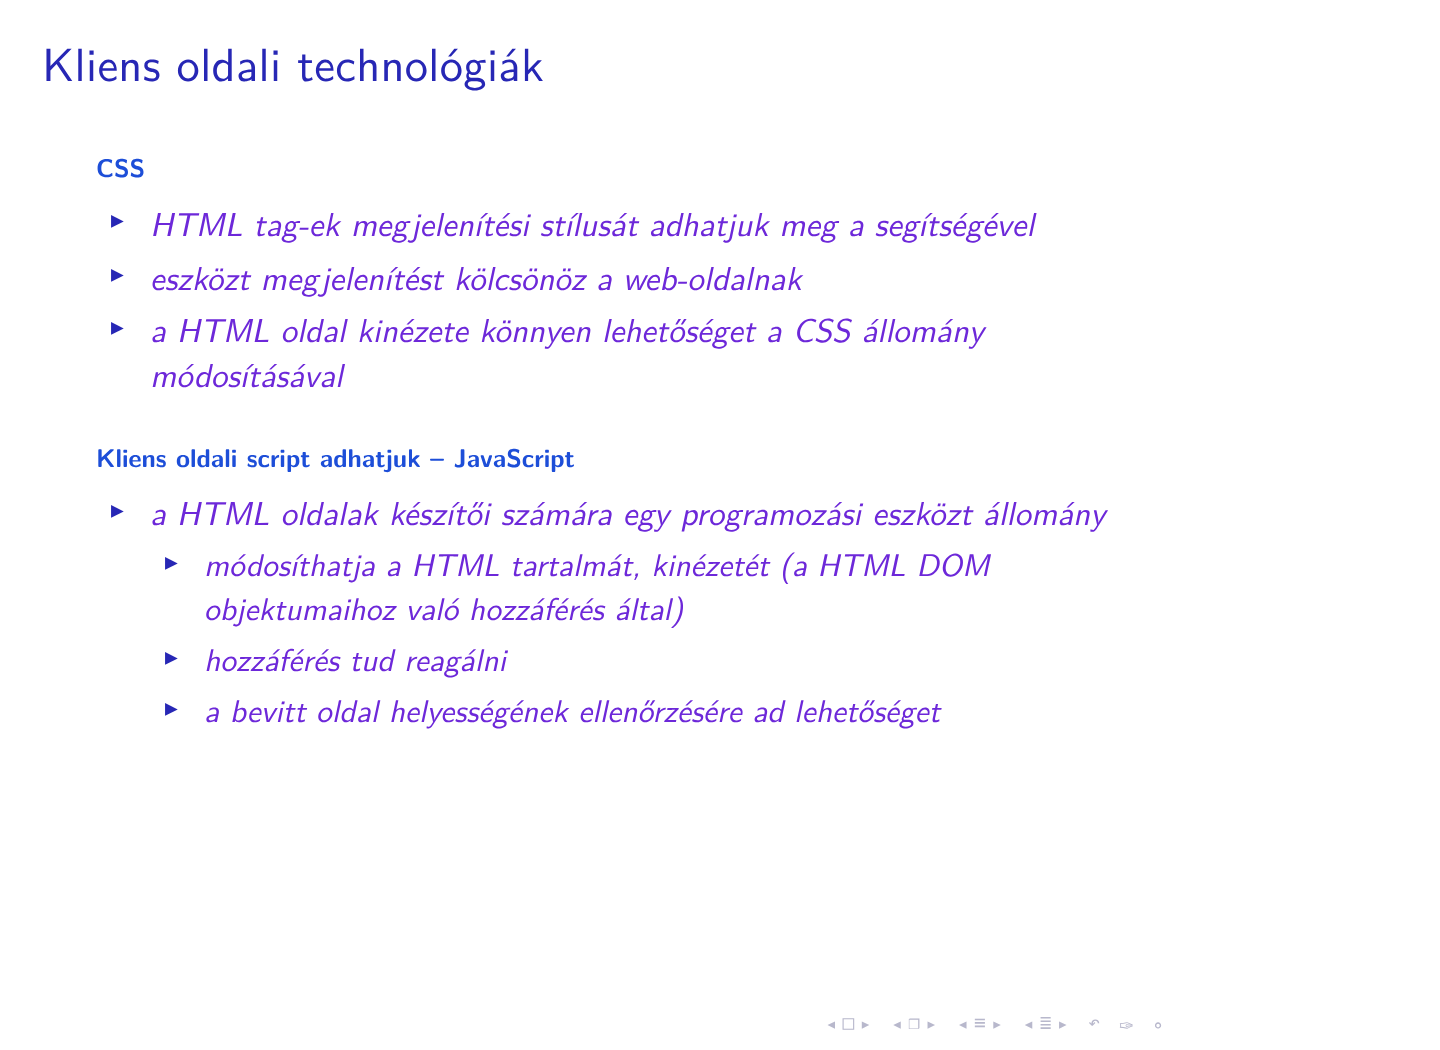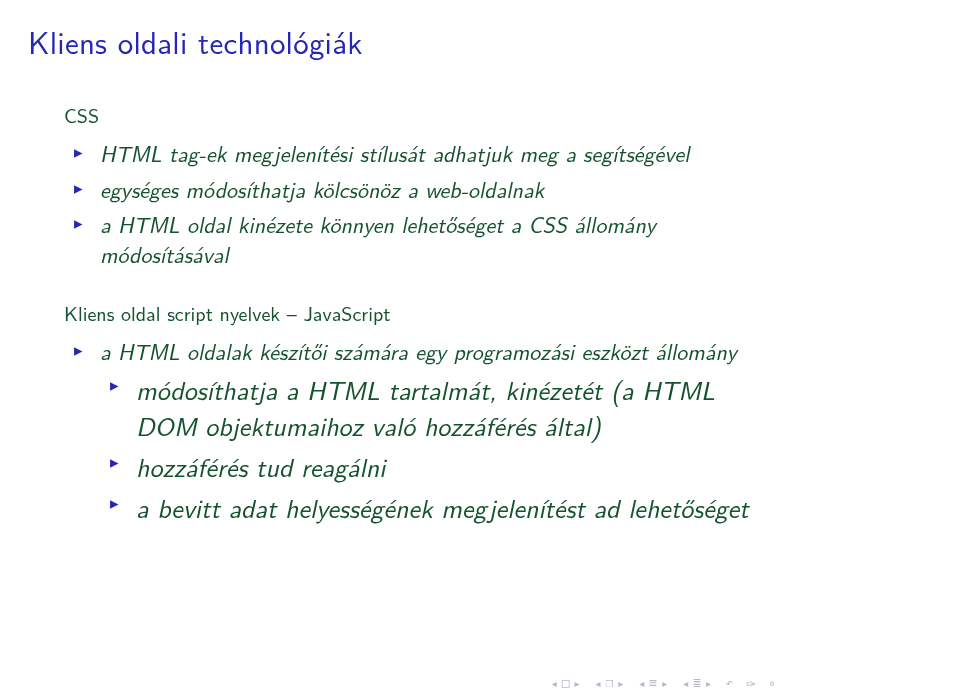--- a/index.html
+++ b/index.html
@@ -19,55 +19,55 @@
     padding: 18px 28px 0 28px;
   }
   .title {
     color: #2727b5;
     font-size: 31px;
     font-weight: 500;
     margin: 0 0 36px 0;
     letter-spacing: 0.2px;
   }
   .block-title {
-    color: #14532d;
-    font-size: 20px;
-    font-weight: 400;
+    color: #1d4ed8;
+    font-size: 17px;
+    font-weight: 700;
     margin: 0 0 10px 36px;
   }
   ul.lvl1 {
     list-style: none;
     padding: 0 0 0 72px;
     margin: 0 0 28px 0;
   }
   ul.lvl1 > li {
     position: relative;
     font-size: 22px;
     line-height: 1.35;
     margin: 0 0 6px 0;
     font-style: italic;
-    color: #14532d;
+    color: #6d28d9;
   }
   ul.lvl1 > li::before {
     content: "▸";
     position: absolute;
     left: -26px;
     top: 1px;
     color: #2727b5;
     font-style: normal;
     font-size: 17px;
   }
   ul.lvl2 {
     list-style: none;
     padding: 0 0 0 36px;
     margin: 6px 0 0 0;
   }
   ul.lvl2 > li {
     position: relative;
-    font-size: 26px;
+    font-size: 21px;
     line-height: 1.35;
     margin: 0 0 6px 0;
     font-style: italic;
   }
   ul.lvl2 > li::before {
     content: "▸";
     position: absolute;
     left: -26px;
     top: 1px;
     color: #2727b5;
@@ -117,32 +117,32 @@
 </head>
 <body>
 
 <div class="slide">
 
   <h1 class="title">Kliens oldali technológiák</h1>
 
   <div class="block-title">CSS</div>
   <ul class="lvl1">
     <li>HTML tag-ek megjelenítési stílusát adhatjuk meg a segítségével</li>
-    <li>egységes módosíthatja kölcsönöz a web-oldalnak</li>
+    <li>eszközt megjelenítést kölcsönöz a web-oldalnak</li>
     <li>a HTML oldal kinézete könnyen lehetőséget a CSS állomány módosításával</li>
   </ul>
 
-  <div class="block-title">Kliens oldal script nyelvek – JavaScript</div>
+  <div class="block-title">Kliens oldali script adhatjuk – JavaScript</div>
   <ul class="lvl1">
     <li>
       <span>a HTML oldalak készítői számára egy programozási eszközt állomány</span>
       <ul class="lvl2">
         <li>módosíthatja a HTML tartalmát, kinézetét (a HTML DOM objektumaihoz való hozzáférés által)</li>
         <li>hozzáférés tud reagálni</li>
-        <li>a bevitt adat helyességének megjelenítést ad lehetőséget</li>
+        <li>a bevitt oldal helyességének ellenőrzésére ad lehetőséget</li>
       </ul>
     </li>
   </ul>
 
   <div class="navbar">
     <span class="nav-group">
       <span class="nav-btn">
           <span class="nav-tri">◂</span>
         </span>
       <span class="nav-sym plain">□</span>

